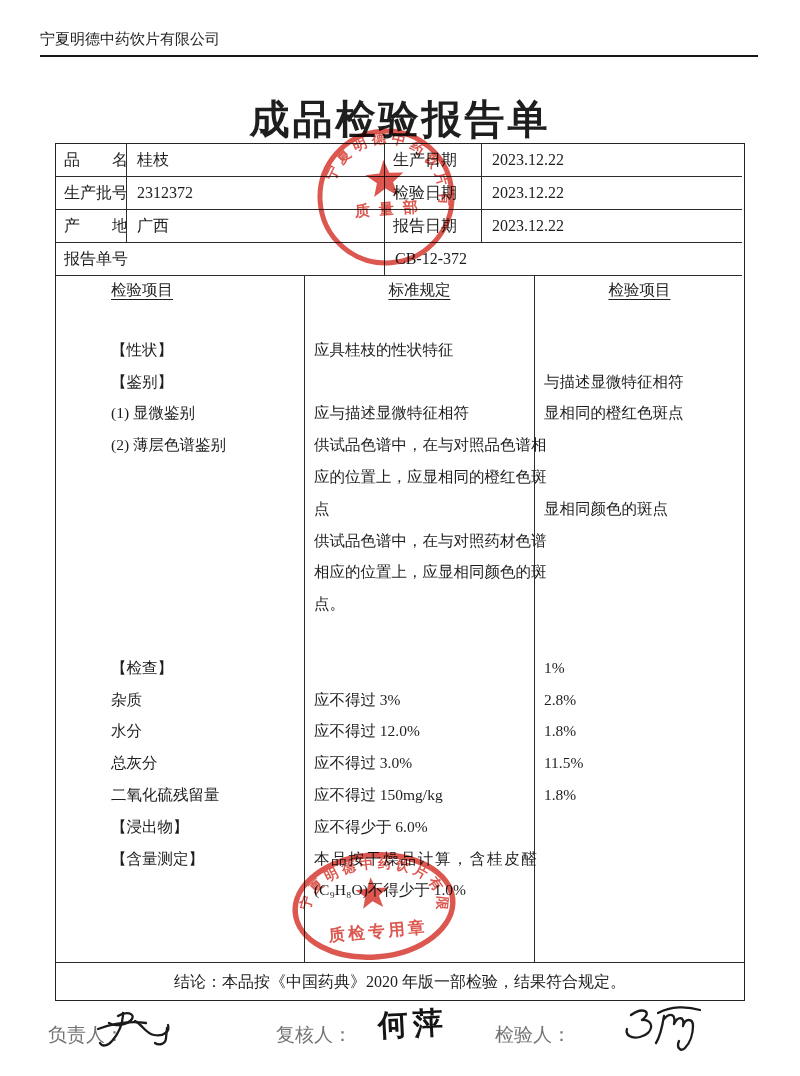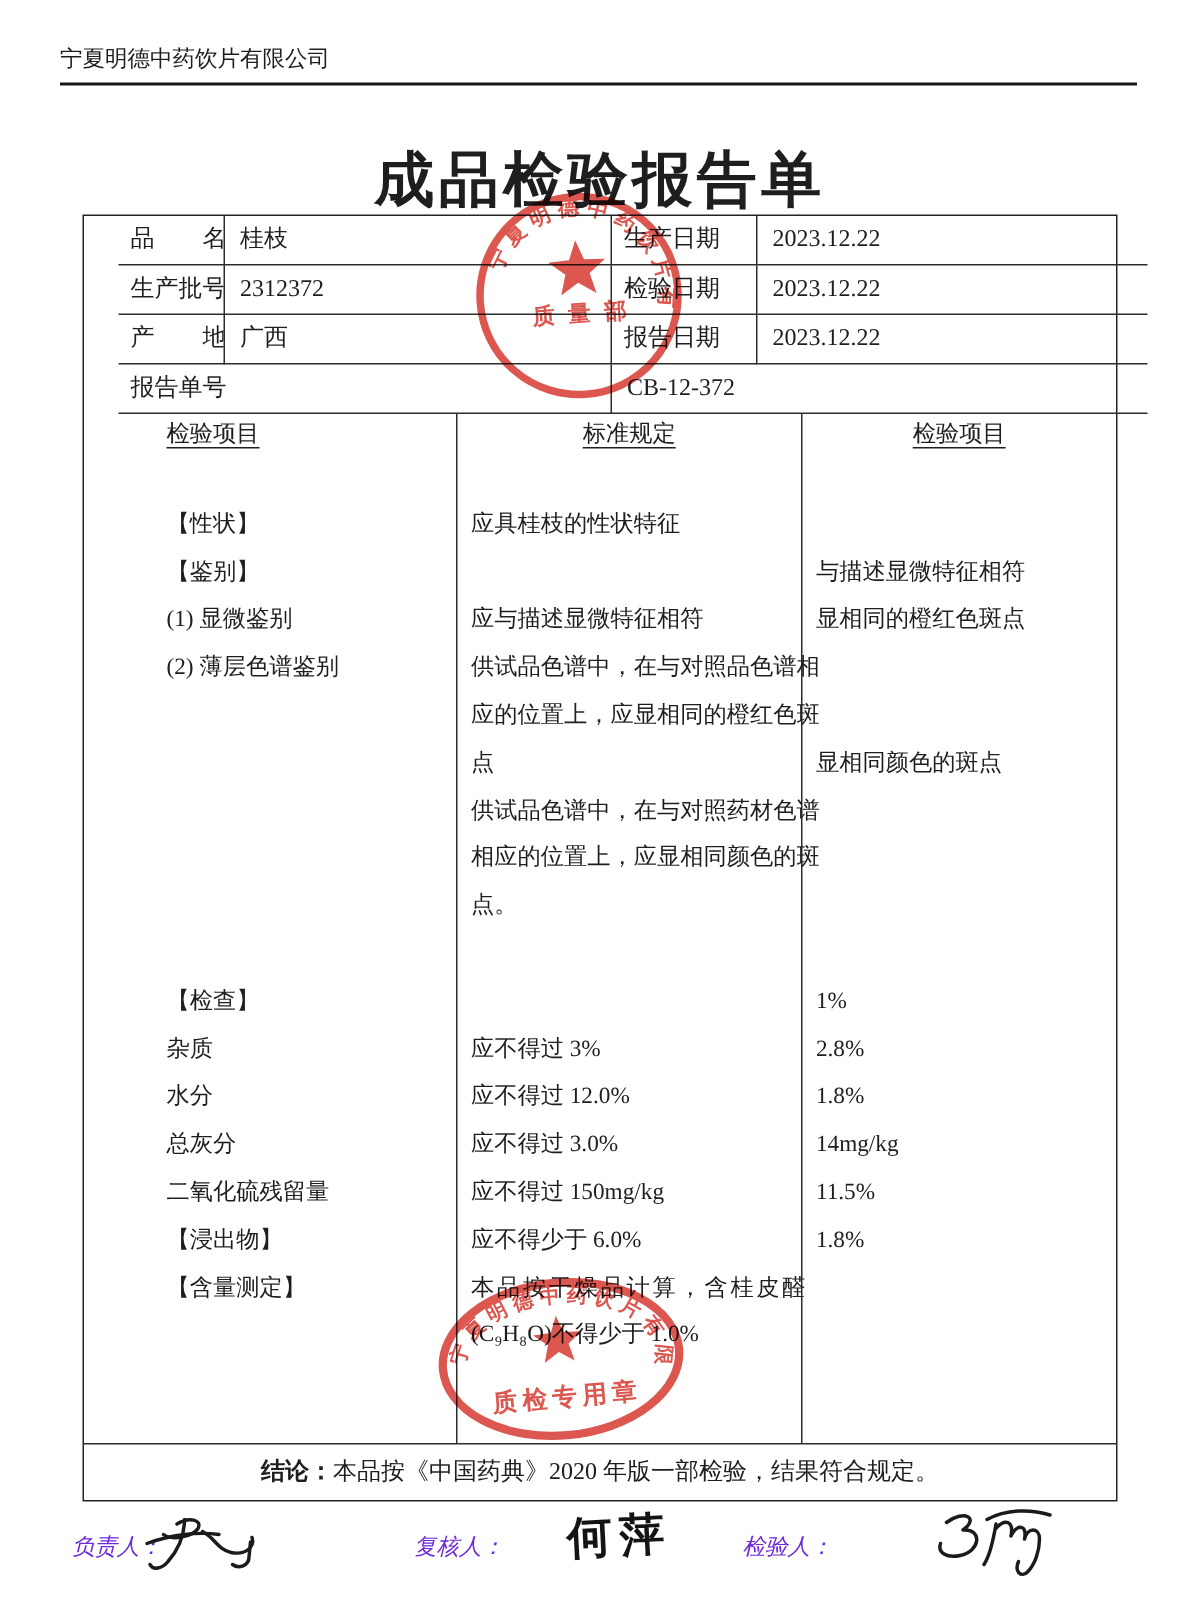--- a/index.html
+++ b/index.html
@@ -17,21 +17,21 @@
   }
   .report-title {
     position:absolute; top:92px; left:0; right:0; text-align:center;
     font-size:40px; font-weight:bold; letter-spacing:3px;
   }
   
   .report-table {
     position:absolute; left:55px; top:143px; width:690px;
     border:1.8px solid #242424; background:transparent;
   }
-  .info-grid { display:grid; grid-template-columns:71px 258px 97px 260px;margin-left:23px; }
+  .info-grid { display:grid; grid-template-columns:71px 258px 97px 260px; }
   .cell {
     height:33px; line-height:32px; font-size:16px; padding:0 8px;
     border-bottom:1.5px solid #2c2c2c; white-space:nowrap; overflow:hidden;
   }
   .cell.vline { border-right:1.5px solid #2c2c2c; }
   .cell.val { padding-left:10px; }
   .span2a { grid-column:1/3; }
   .span2b { grid-column:3/5; }
   .main-section { display:flex; height:686px;margin-left:47px; }
   .main-col { height:100%; }
@@ -45,24 +45,24 @@
   .tline {
     height:31.8px; line-height:31.8px; font-size:15.5px;
     padding:0 9px; white-space:nowrap;
   }
   .c1 .tline { padding-left:8px; }
   .tline.spread { letter-spacing:1.8px; }
   .conclusion-row {
     border-top:1.5px solid #2c2c2c; height:38px; line-height:37px;
     text-align:center; font-size:16px;
   }
-  .conclusion-row .b { font-weight:bold; }
+  .conclusion-row .b { font-weight:normal; }
   
   .sig-area { position:absolute; left:0; top:1002px; width:800px; height:74px; }
-  .sig-label { position:absolute; font-size:15px; color:#6d28d9;font-style:italic; }
+  .sig-label { position:absolute; font-size:19px; color:#737373; }
   .sig-svg { position:absolute; }
   .sig-name {
     position:absolute; font-size:30px; color:#141414; letter-spacing:5px;
     transform:rotate(-3deg); font-weight:600;
   }
   .sig-stroke { fill:none; stroke:#1b1b1b; stroke-width:2.3; stroke-linecap:round; stroke-linejoin:round; }
   
   .stamp { position:absolute; mix-blend-mode:multiply; opacity:0.9; }
   .stamp-line { fill:none; stroke:#d8443b; }
   .stamp-text { fill:#d8443b; font-family:"Liberation Serif","DejaVu Serif",serif; font-weight:bold; }
@@ -159,21 +159,20 @@
             <div class="tline"></div>
             <div class="tline"></div>
             <div class="tline">显相同颜色的斑点</div>
             <div class="tline"></div>
             <div class="tline"></div>
             <div class="tline"></div>
             <div class="tline"></div>
             <div class="tline">1%</div>
             <div class="tline">2.8%</div>
             <div class="tline">1.8%</div>
-            <div class="tline">14mg/kg</div>
             <div class="tline">11.5%</div>
             <div class="tline">1.8%</div>
           </div>
       </div>
     </div>
 
     <div class="conclusion-row">
       <span class="b">结论：</span><span>本品按《中国药典》2020 年版一部检验，结果符合规定。</span>
     </div>
   </div>

